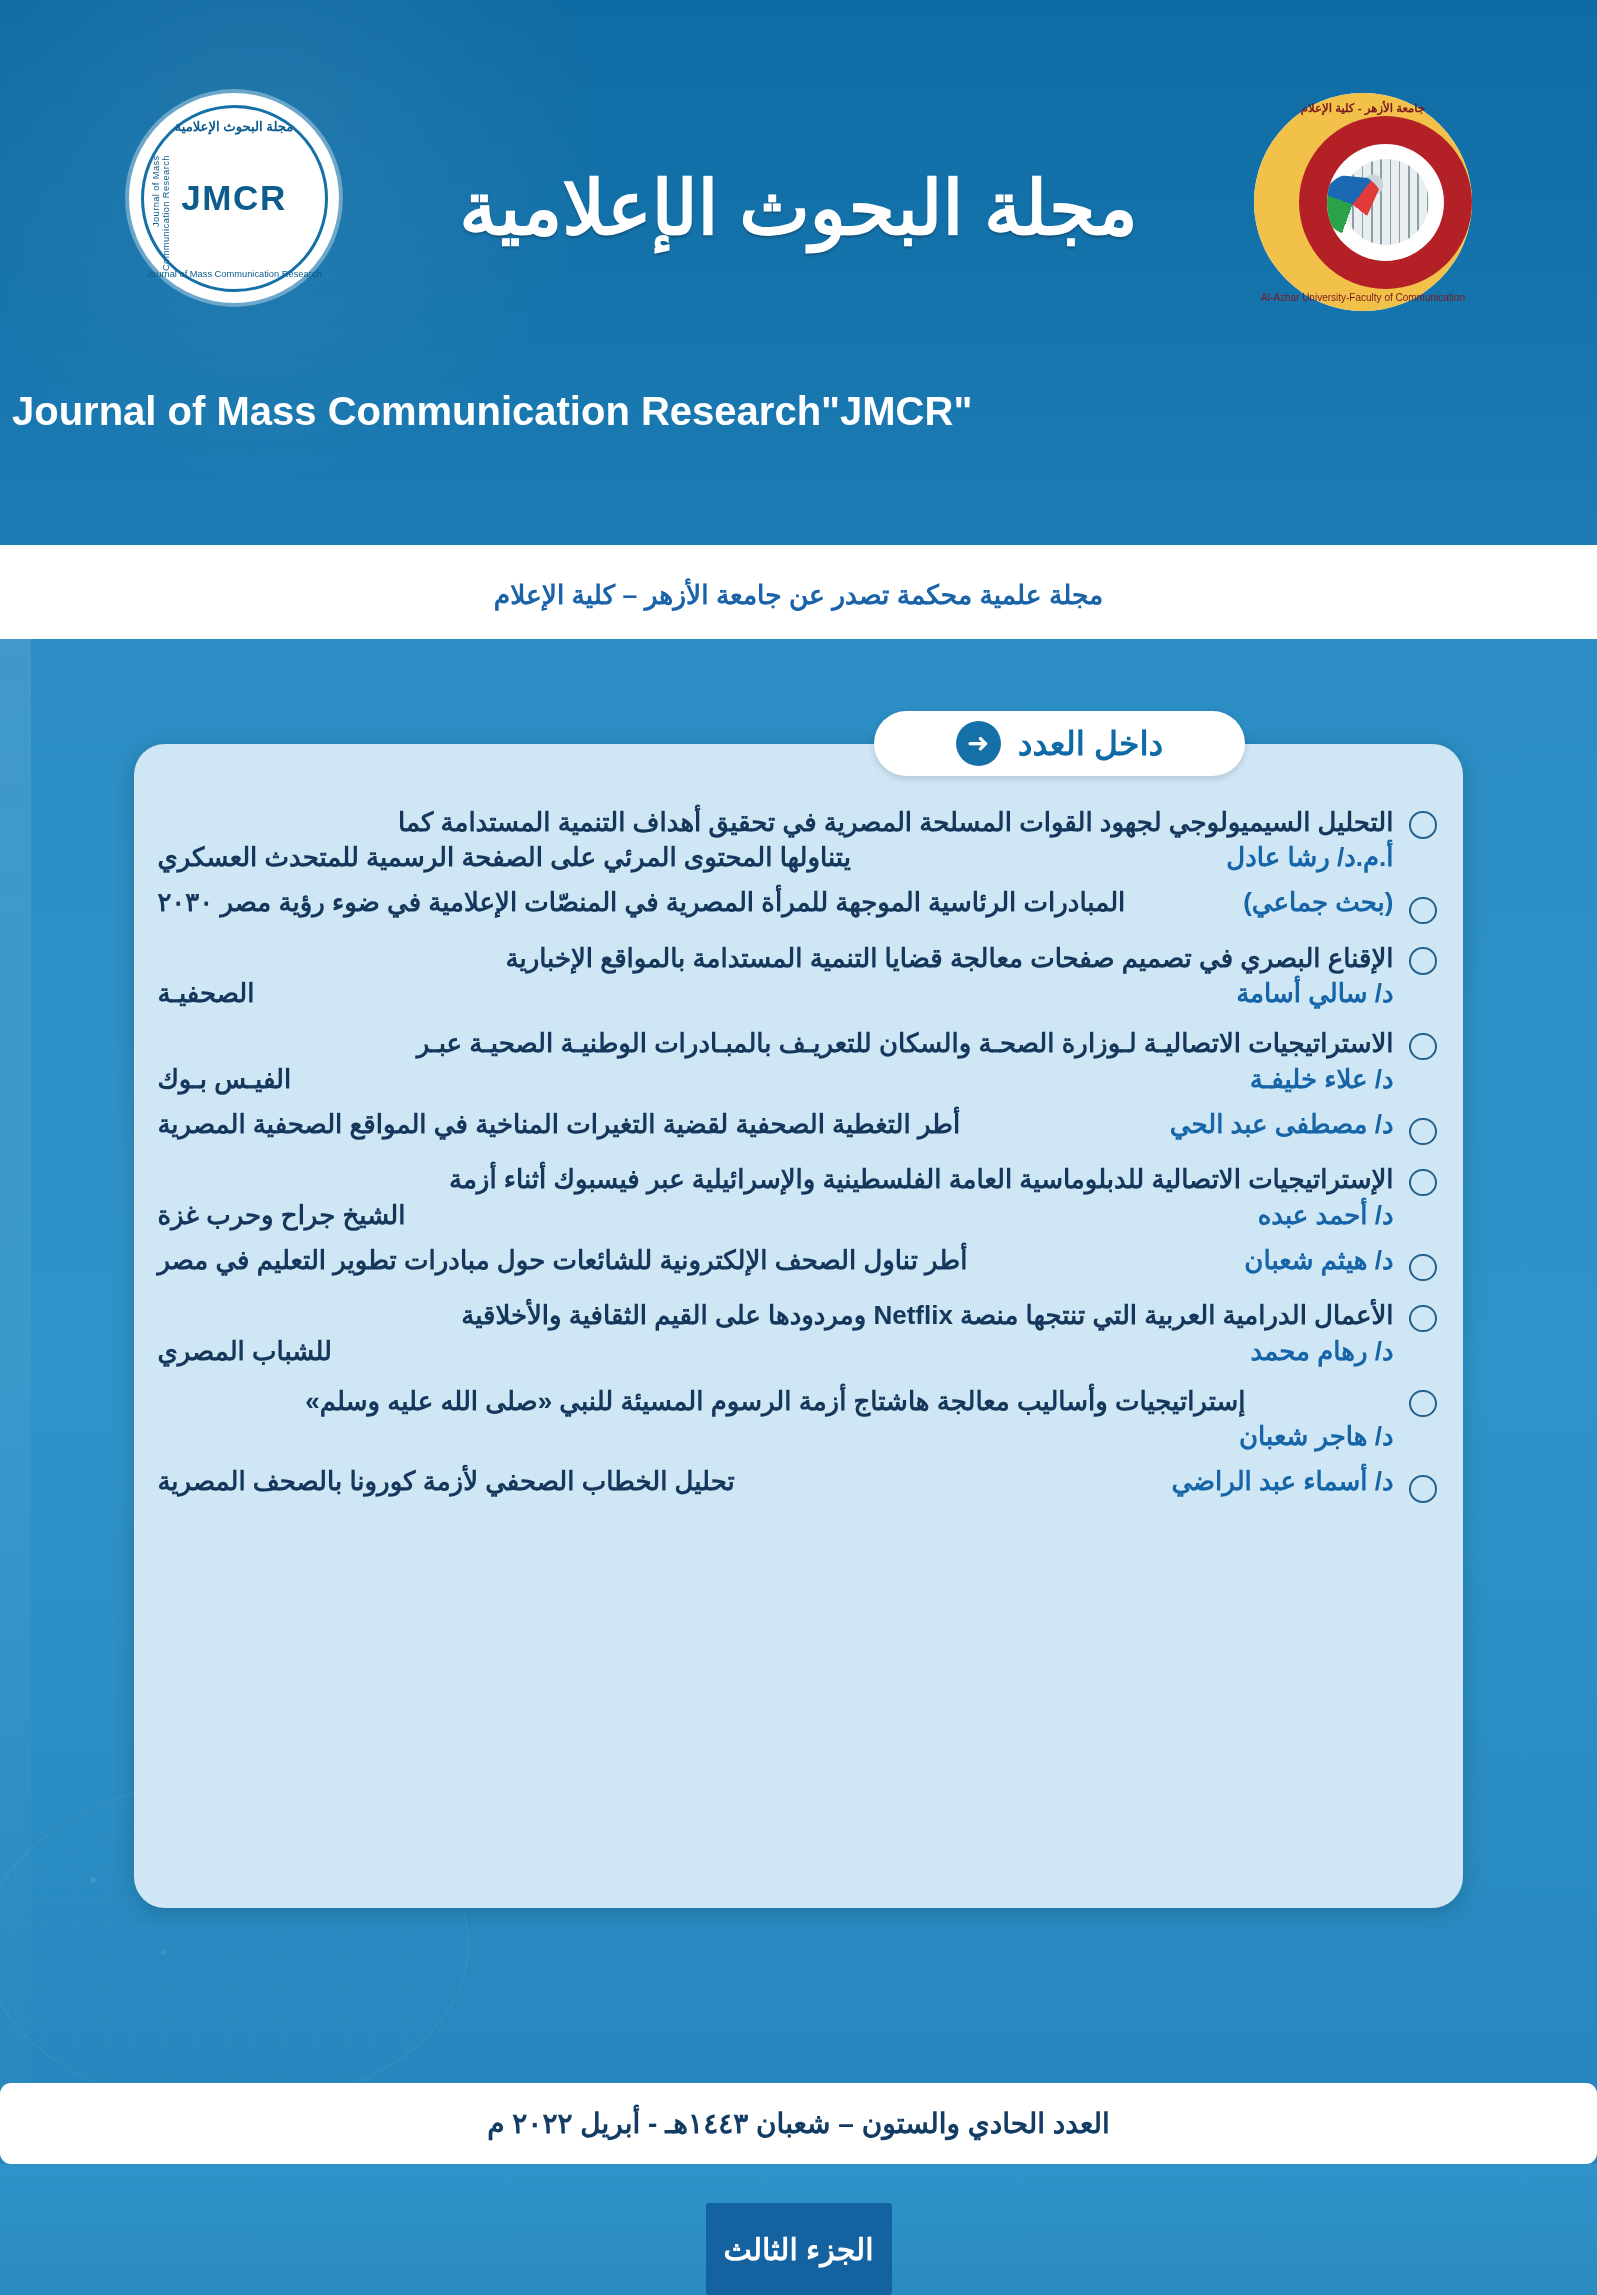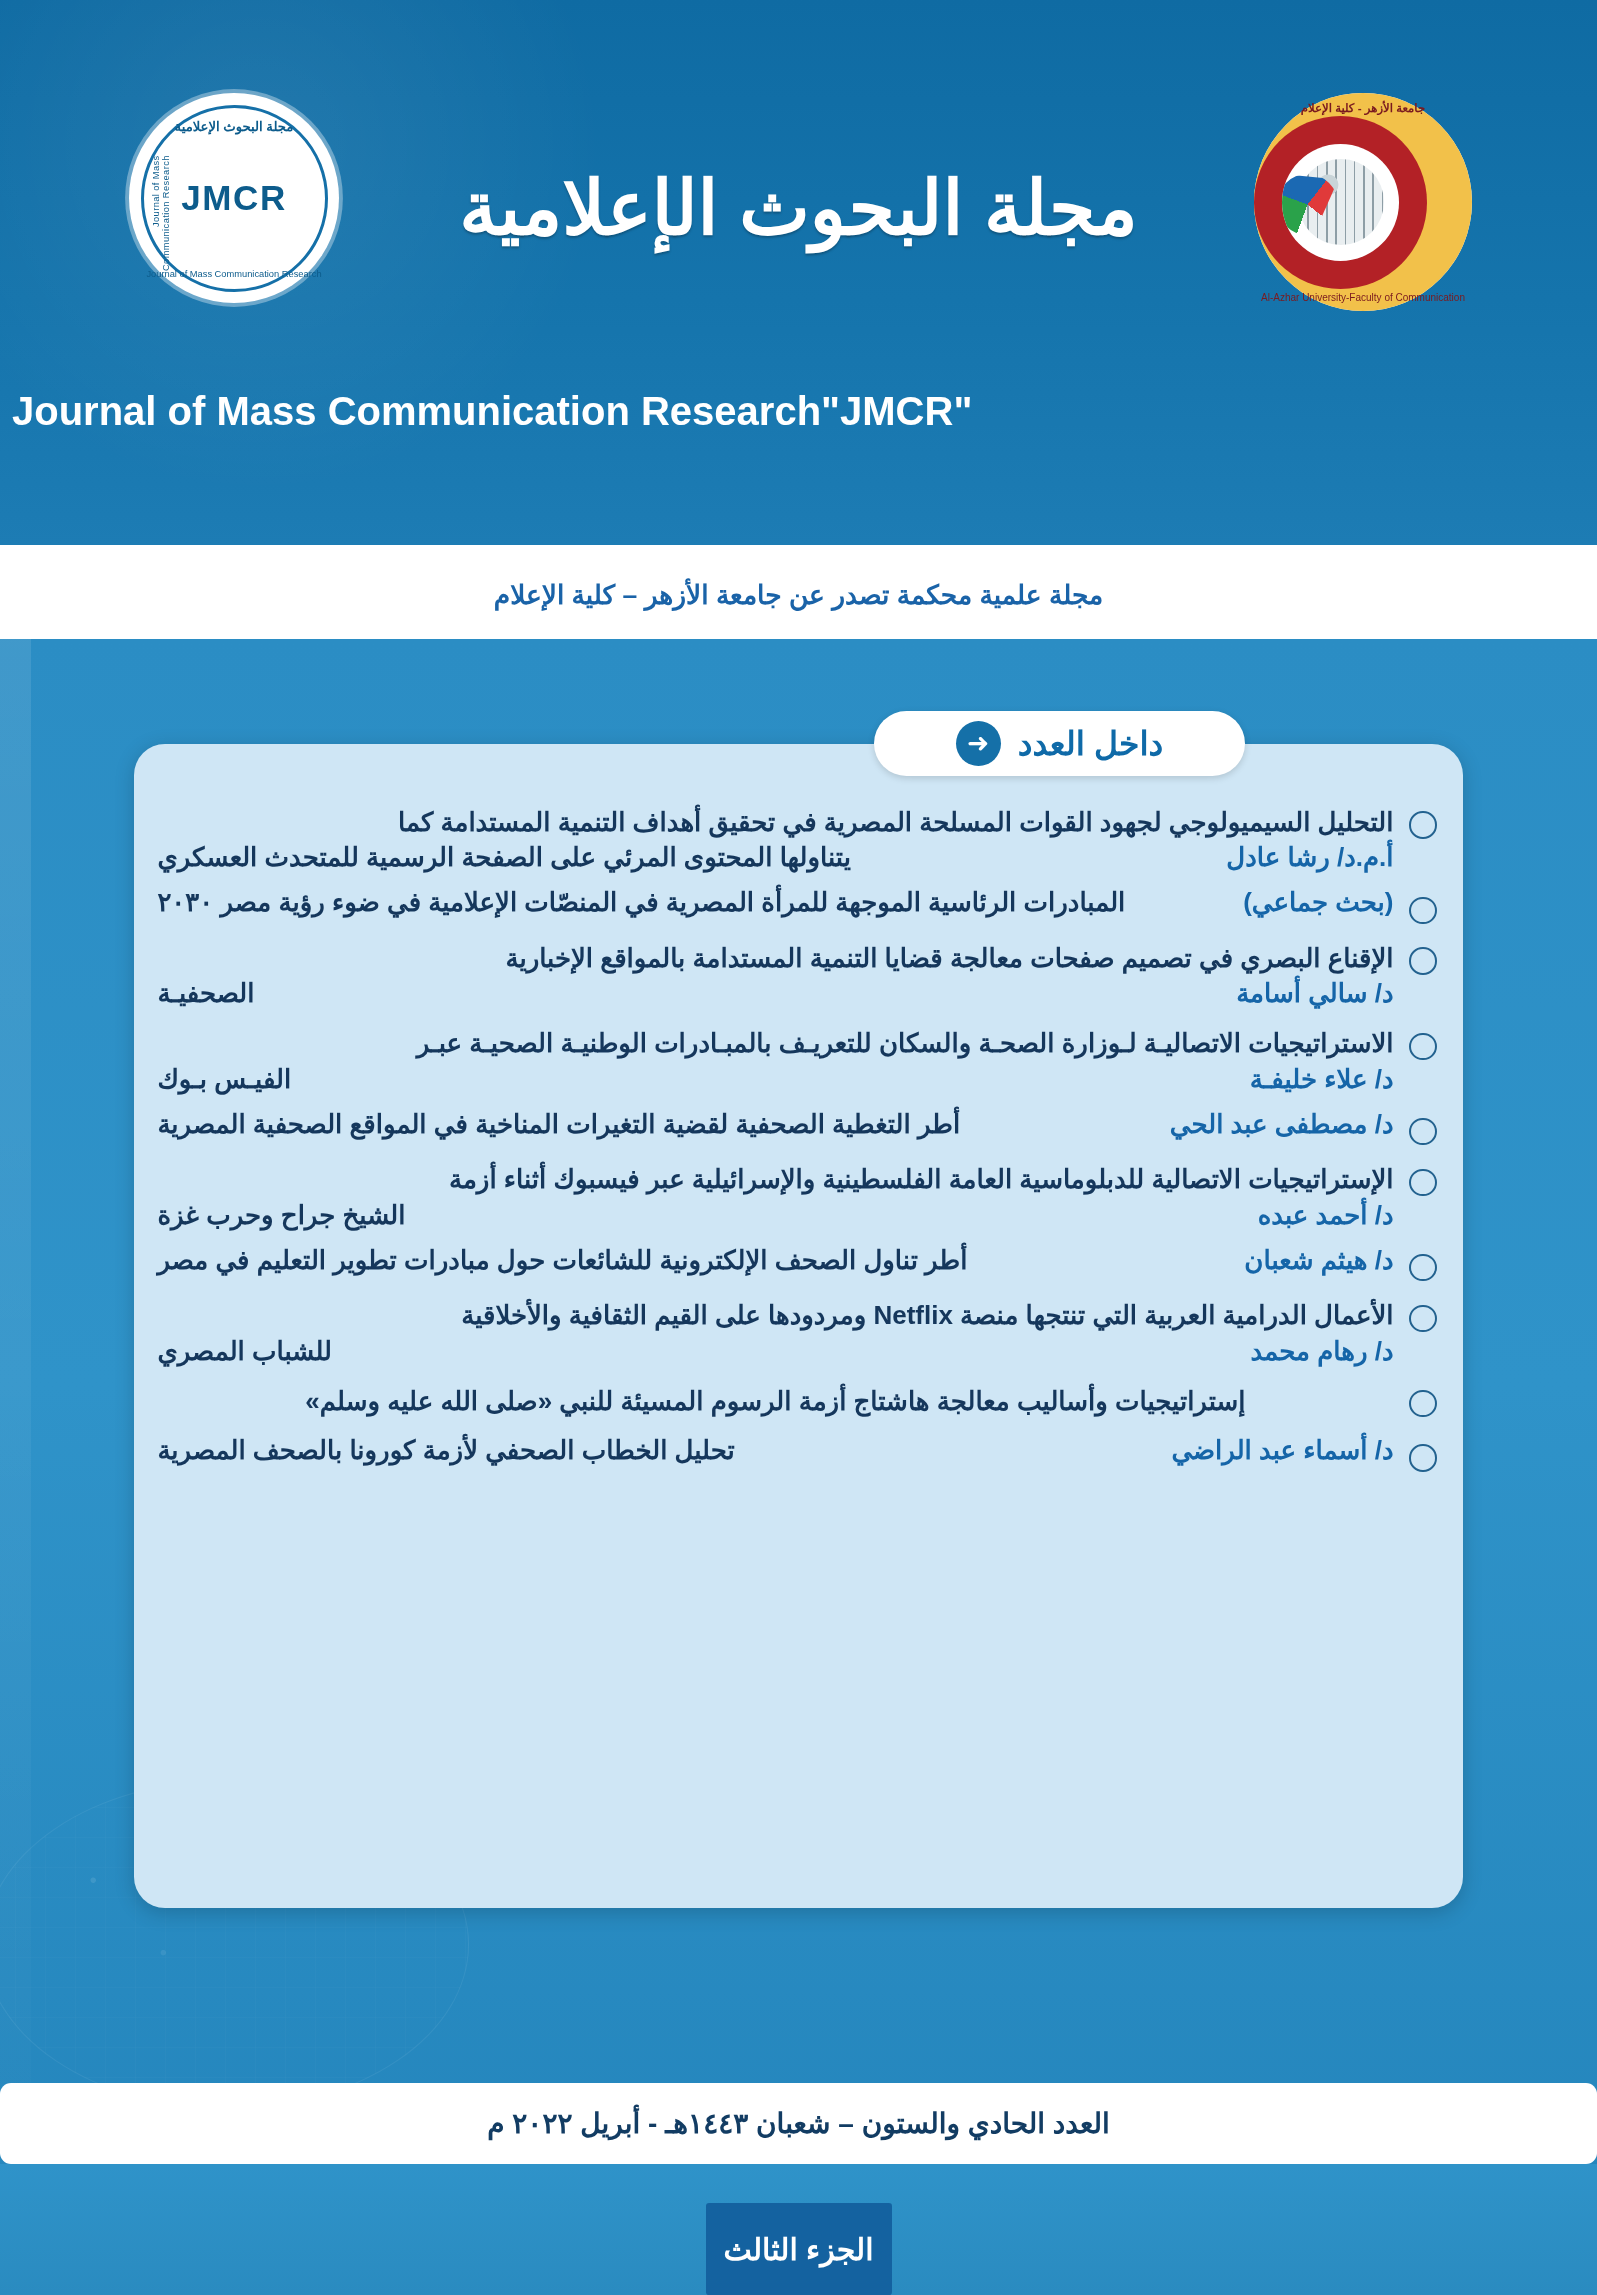--- a/index.html
+++ b/index.html
@@ -96,21 +96,21 @@
     top: 93px;
     left: 1254px;
     width: 218px; height: 218px;
     border-radius:50%;
     background: #ffffff;
     display:flex;align-items:center;justify-content:center;
   }
   .azhar-seal .outer{
     width:218px;height:218px;border-radius:50%;
     background: conic-gradient(#f2c14a 0 100%);
-    display:flex;align-items:center;justify-content:flex-end;
+    display:flex;align-items:center;justify-content:flex-start;
     position:relative;
   }
   .azhar-seal .mid{
     width:173px;height:173px;border-radius:50%;
     background:#b32126;
     display:flex;align-items:center;justify-content:center;
   }
   .azhar-seal .inner{
     width:117px;height:117px;border-radius:50%;
     background:#ffffff;
@@ -475,20 +475,24 @@
               <span class="au">د/ رهام محمد</span>
               <span class="cont">للشباب المصري</span>
             </div>
           </div>
         </div>
 
         <div class="toc-item">
           <div class="bullet"></div>
           <div class="entry">
             <span class="line center">إستراتيجيات وأساليب معالجة هاشتاج أزمة الرسوم المسيئة للنبي «صلى الله عليه وسلم»</span>
+            <div class="authorline">
+              <span class="au">د/ هاجر شعبان</span>
+              <span class="cont"></span>
+            </div>
           </div>
         </div>
 
         <div class="toc-item">
           <div class="bullet"></div>
           <div class="entry">
             <div class="authorline">
               <span class="au">د/ أسماء عبد الراضي</span>
               <span class="cont">تحليل الخطاب الصحفي لأزمة كورونا بالصحف المصرية</span>
             </div>

